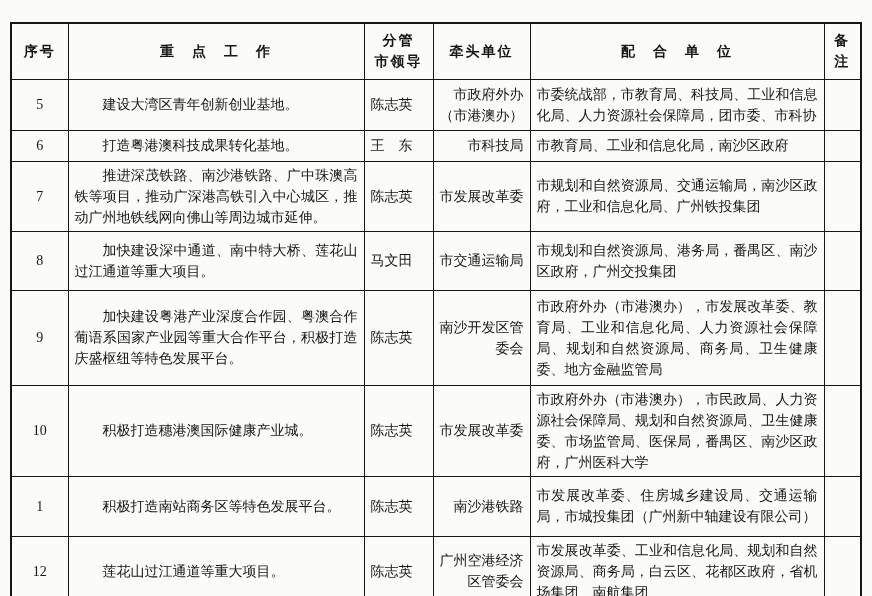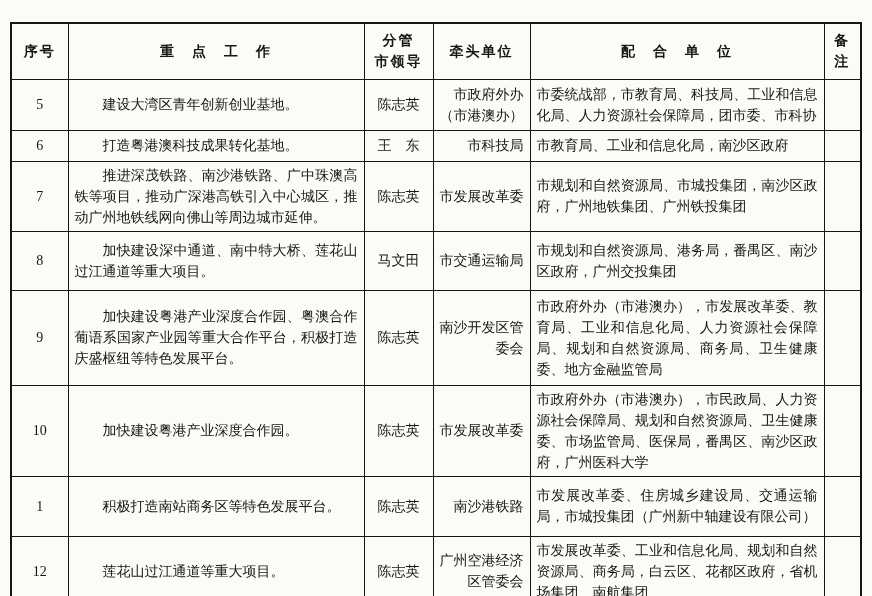--- a/index.html
+++ b/index.html
@@ -46,21 +46,21 @@
   .doc-table tbody tr:nth-child(2) { height: 31px; }
   .doc-table tbody tr:nth-child(3) { height: 68px; }
   .doc-table tbody tr:nth-child(4) { height: 59px; }
   .doc-table tbody tr:nth-child(5) { height: 95px; }
   .doc-table tbody tr:nth-child(6) { height: 88px; }
   .doc-table tbody tr:nth-child(7) { height: 60px; }
   .doc-table tbody tr:nth-child(8) { height: 67px; }
 
   td.c-no     { text-align: center; }
   td.c-work   { text-align: justify; text-justify: inter-character; text-indent: 2em; }
-  td.c-leader { text-align: center; }
+  td.c-leader { text-align: left; }
   td.c-lead   { text-align: right; white-space: pre-line; }
   td.c-coop   { text-align: justify; text-justify: inter-character; }
   td.c-remark { text-align: center; }
 </style>
 </head>
 <body>
 
 <div class="sheet">
   <table class="doc-table">
     <colgroup>
@@ -98,21 +98,21 @@
           <td class="c-leader">王　东</td>
           <td class="c-lead">市科技局</td>
           <td class="c-coop">市教育局、工业和信息化局，南沙区政府</td>
           <td class="c-remark"></td>
         </tr>
         <tr>
           <td class="c-no">7</td>
           <td class="c-work">推进深茂铁路、南沙港铁路、广中珠澳高铁等项目，推动广深港高铁引入中心城区，推动广州地铁线网向佛山等周边城市延伸。</td>
           <td class="c-leader">陈志英</td>
           <td class="c-lead">市发展改革委</td>
-          <td class="c-coop">市规划和自然资源局、市城投集团，南沙区政府，广州地铁集团、广州铁投集团</td>
+          <td class="c-coop">市规划和自然资源局、交通运输局，南沙区政府，工业和信息化局、广州铁投集团</td>
           <td class="c-remark"></td>
         </tr>
         <tr>
           <td class="c-no">8</td>
           <td class="c-work">加快建设深中通道、南中特大桥、莲花山过江通道等重大项目。</td>
           <td class="c-leader">马文田</td>
           <td class="c-lead">市交通运输局</td>
           <td class="c-coop">市规划和自然资源局、港务局，番禺区、南沙区政府，广州交投集团</td>
           <td class="c-remark"></td>
         </tr>
@@ -120,21 +120,21 @@
           <td class="c-no">9</td>
           <td class="c-work">加快建设粤港产业深度合作园、粤澳合作葡语系国家产业园等重大合作平台，积极打造庆盛枢纽等特色发展平台。</td>
           <td class="c-leader">陈志英</td>
           <td class="c-lead">南沙开发区管
 委会</td>
           <td class="c-coop">市政府外办（市港澳办），市发展改革委、教育局、工业和信息化局、人力资源社会保障局、规划和自然资源局、商务局、卫生健康委、地方金融监管局</td>
           <td class="c-remark"></td>
         </tr>
         <tr>
           <td class="c-no">10</td>
-          <td class="c-work">加快建设粤港产业深度合作园。</td>
+          <td class="c-work">积极打造穗港澳国际健康产业城。</td>
           <td class="c-leader">陈志英</td>
           <td class="c-lead">市发展改革委</td>
           <td class="c-coop">市政府外办（市港澳办），市民政局、人力资源社会保障局、规划和自然资源局、卫生健康委、市场监管局、医保局，番禺区、南沙区政府，广州医科大学</td>
           <td class="c-remark"></td>
         </tr>
         <tr>
           <td class="c-no">1</td>
           <td class="c-work">积极打造南站商务区等特色发展平台。</td>
           <td class="c-leader">陈志英</td>
           <td class="c-lead">南沙港铁路</td>

